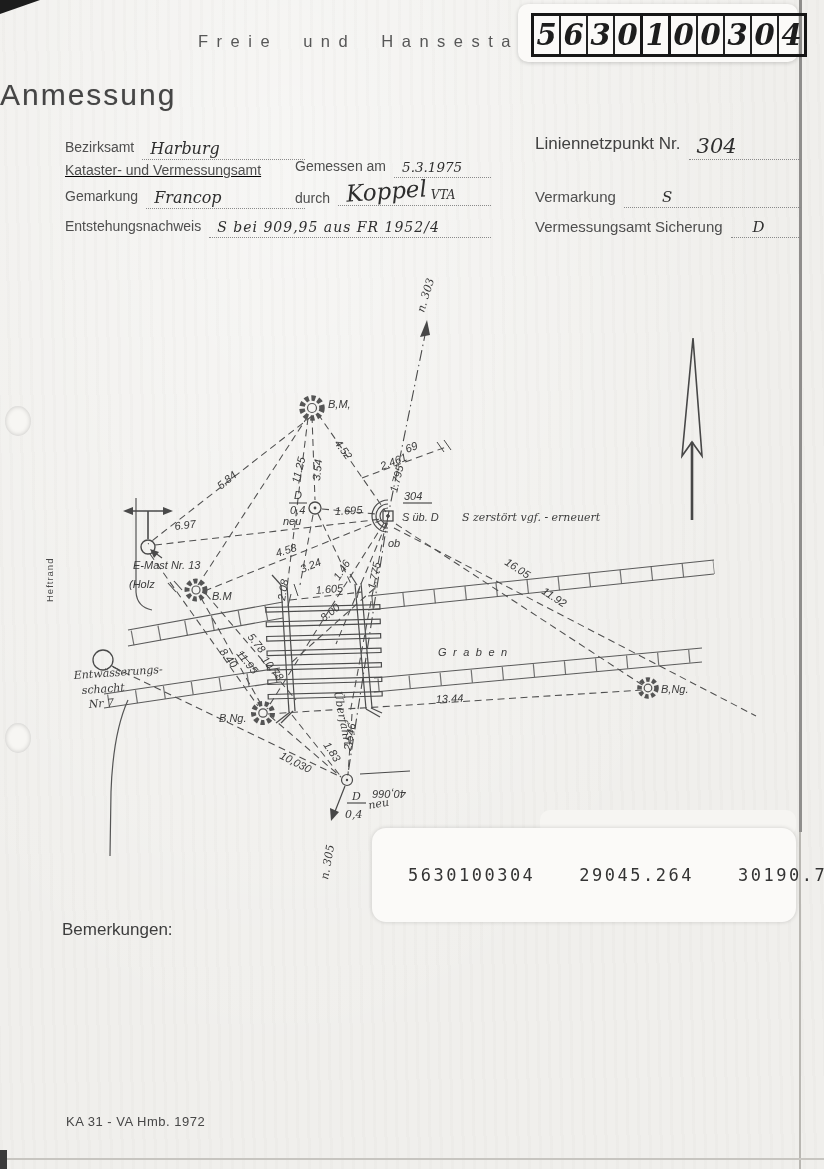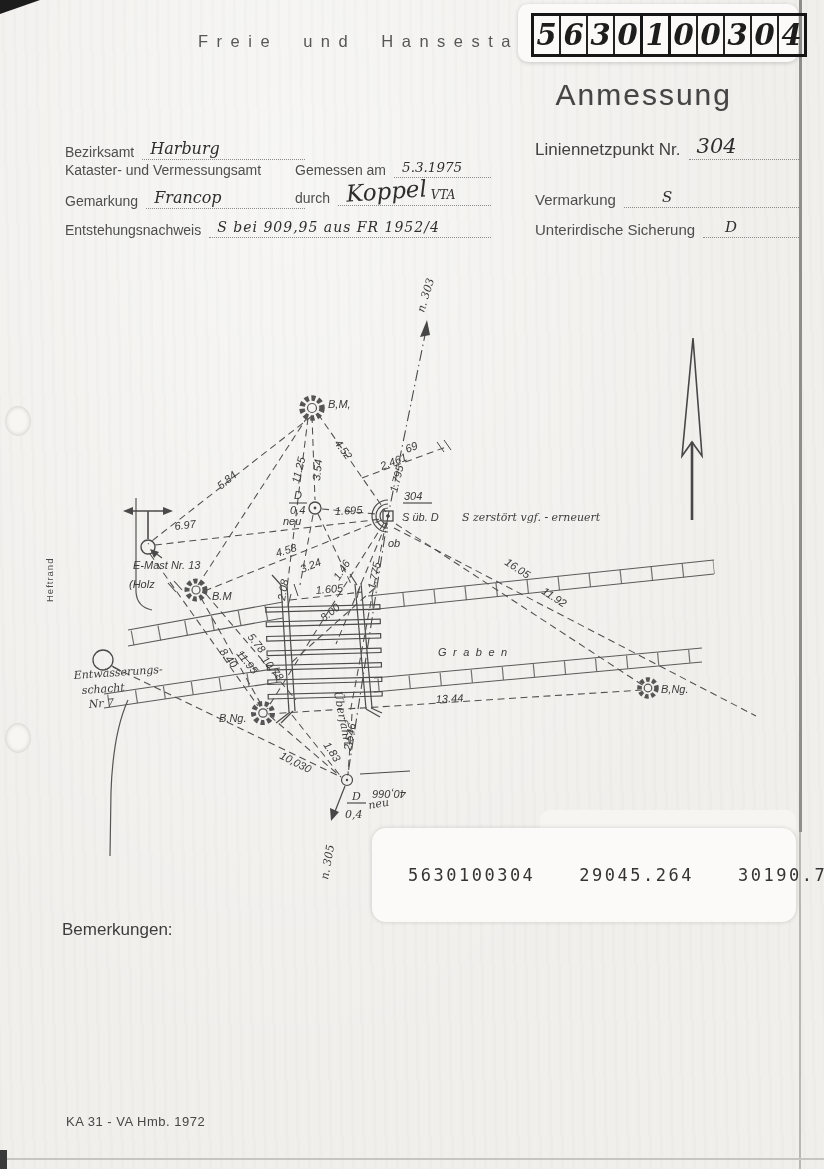--- a/index.html
+++ b/index.html
@@ -23,24 +23,24 @@
   .agency{position:absolute;left:198px;top:32px;font-size:16.5px;font-weight:500;color:#575757;
         letter-spacing:8.5px;word-spacing:12px;white-space:nowrap;}
   .docbox{position:absolute;left:518px;top:4px;width:280px;height:58px;background:#fbfaf8;
         border-radius:10px;box-shadow:0 1px 4px rgba(0,0,0,.18);z-index:5;}
   .digitgrid{position:absolute;left:13px;top:9px;display:flex;border:3px solid #161616;height:38px;}
   .digit{width:25px;display:flex;align-items:center;justify-content:center;
         border-right:2px solid #222;font-family:"DejaVu Serif",serif;font-style:italic;
         font-size:29px;font-weight:600;color:#1d1d1d;}
   .digit:last-child{border-right:none;}
   .digit.thick{border-right:3.5px solid #161616;}
-  .title{position:absolute;left:0;top:78px;width:732px;text-align:right;font-size:30px;
+  .title{position:absolute;left:0;top:78px;width:732px;text-align:left;font-size:30px;
         letter-spacing:2px;color:#454545;font-weight:500;text-shadow:0 0 1px rgba(0,0,0,.2);}
   
-  .frow{position:absolute;display:flex;align-items:flex-end;white-space:nowrap;}
+  .frow{position:absolute;display:flex;align-items:flex-start;white-space:nowrap;}
   .lbl{color:#4e4e4e;font-size:14px;}
   .lbl.big{font-size:17px;color:#414141;}
   .fill{flex:1;border-bottom:1.5px dotted #8a8a8a;margin-left:8px;padding:0 4px 1px 8px;min-height:16px;}
   .hw{font-family:"DejaVu Serif",serif;font-style:italic;color:#2e2e2e;}
   .sig-big{font-size:23px;display:inline-block;transform:rotate(-4deg);}
   .vta{font-size:12px;margin-left:4px;}
   
   svg.sketch{position:absolute;left:0;top:0;z-index:1;}
   svg.sketch text{font-family:"Liberation Sans",sans-serif;font-style:italic;fill:#3b3b3b;font-size:11px;}
   svg.sketch text.ser{font-family:"DejaVu Serif",serif;}
@@ -90,21 +90,21 @@
       <div class="digit">0</div>
       <div class="digit">4</div>
     </div>
   </div>
   <div class="title">Anmessung</div>
 
   <div class="frow" style="left:65px;top:139px;width:240px;">
     <span class="lbl">Bezirksamt</span>
     <span class="fill"><span class="hw" style="font-size:16px;">Harburg</span></span>
   </div>
-  <div class="frow" style="left:65px;top:162px;">
+  <div class="frow" style="left:65px;top:162px;text-decoration:underline;">
     <span class="lbl">Kataster- und Vermessungsamt</span>
   </div>
   <div class="frow" style="left:295px;top:158px;width:196px;">
     <span class="lbl">Gemessen am</span>
     <span class="fill"><span class="hw" style="font-size:13.5px;">5.3.1975</span></span>
   </div>
   <div class="frow" style="left:65px;top:188px;width:240px;">
     <span class="lbl">Gemarkung</span>
     <span class="fill"><span class="hw" style="font-size:16px;">Francop</span></span>
   </div>
@@ -118,21 +118,21 @@
   </div>
   <div class="frow" style="left:535px;top:134px;width:266px;">
     <span class="lbl big">Liniennetzpunkt Nr.</span>
     <span class="fill"><span class="hw" style="font-size:21px;">304</span></span>
   </div>
   <div class="frow" style="left:535px;top:188px;width:266px;">
     <span class="lbl" style="font-size:15px;">Vermarkung</span>
     <span class="fill"><span class="hw" style="font-size:15px;margin-left:30px;">S</span></span>
   </div>
   <div class="frow" style="left:535px;top:218px;width:266px;">
-    <span class="lbl" style="font-size:15px;">Unterirdische Sicherung</span>
+    <span class="lbl" style="font-size:15px;">Vermessungsamt Sicherung</span>
     <span class="fill"><span class="hw" style="font-size:15px;margin-left:14px;">D</span></span>
   </div>
 
   <svg class="sketch" width="824" height="1169" viewBox="0 0 824 1169">
 
     <g stroke="#474747" fill="none">
       <polygon points="693,338 682,456 692,442 702,456" stroke-width="1.6"></polygon>
       <line x1="692" y1="442" x2="692" y2="520" stroke-width="2.6"></line>
     </g>
 

